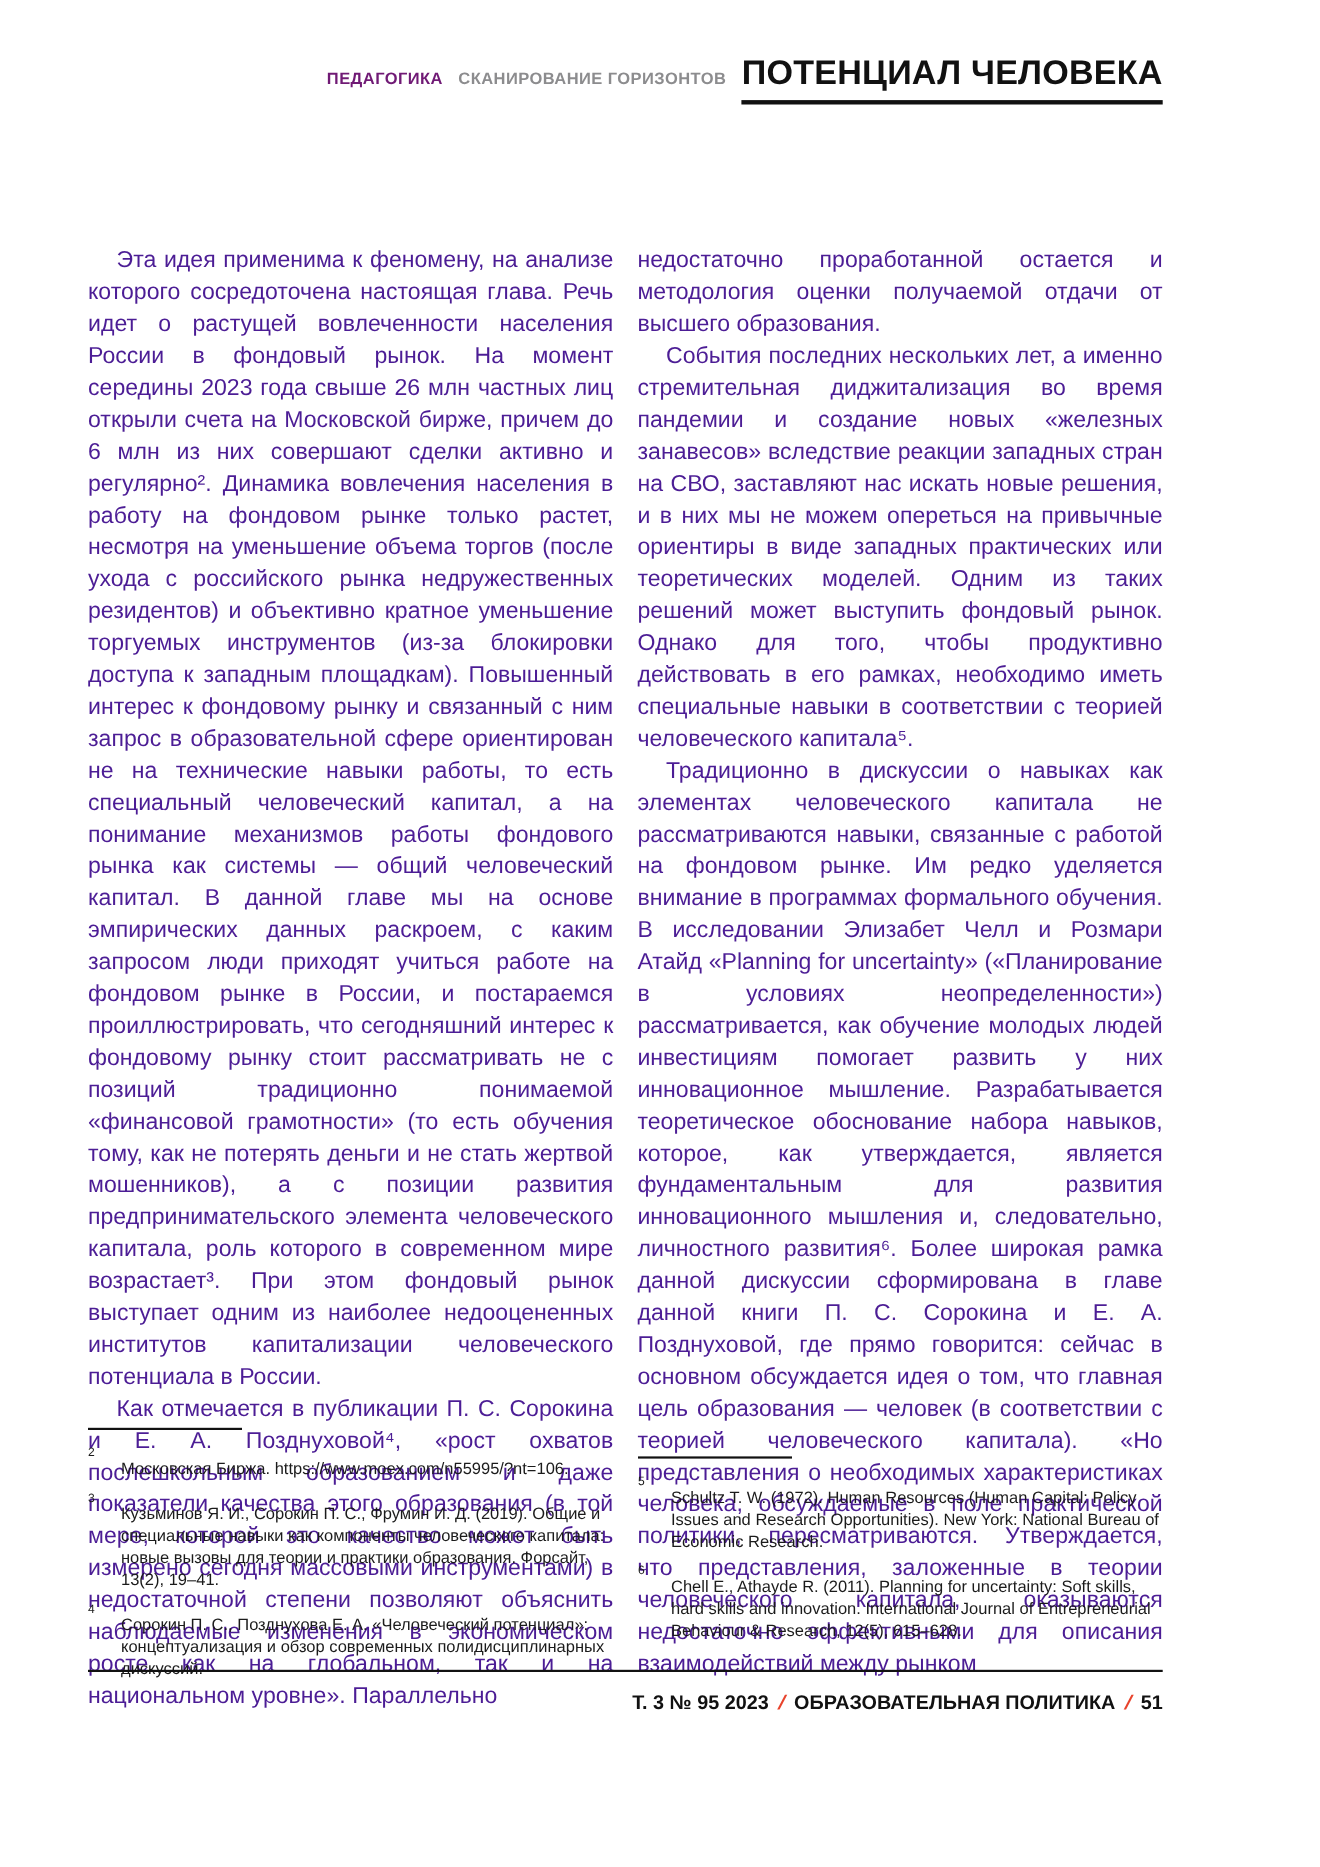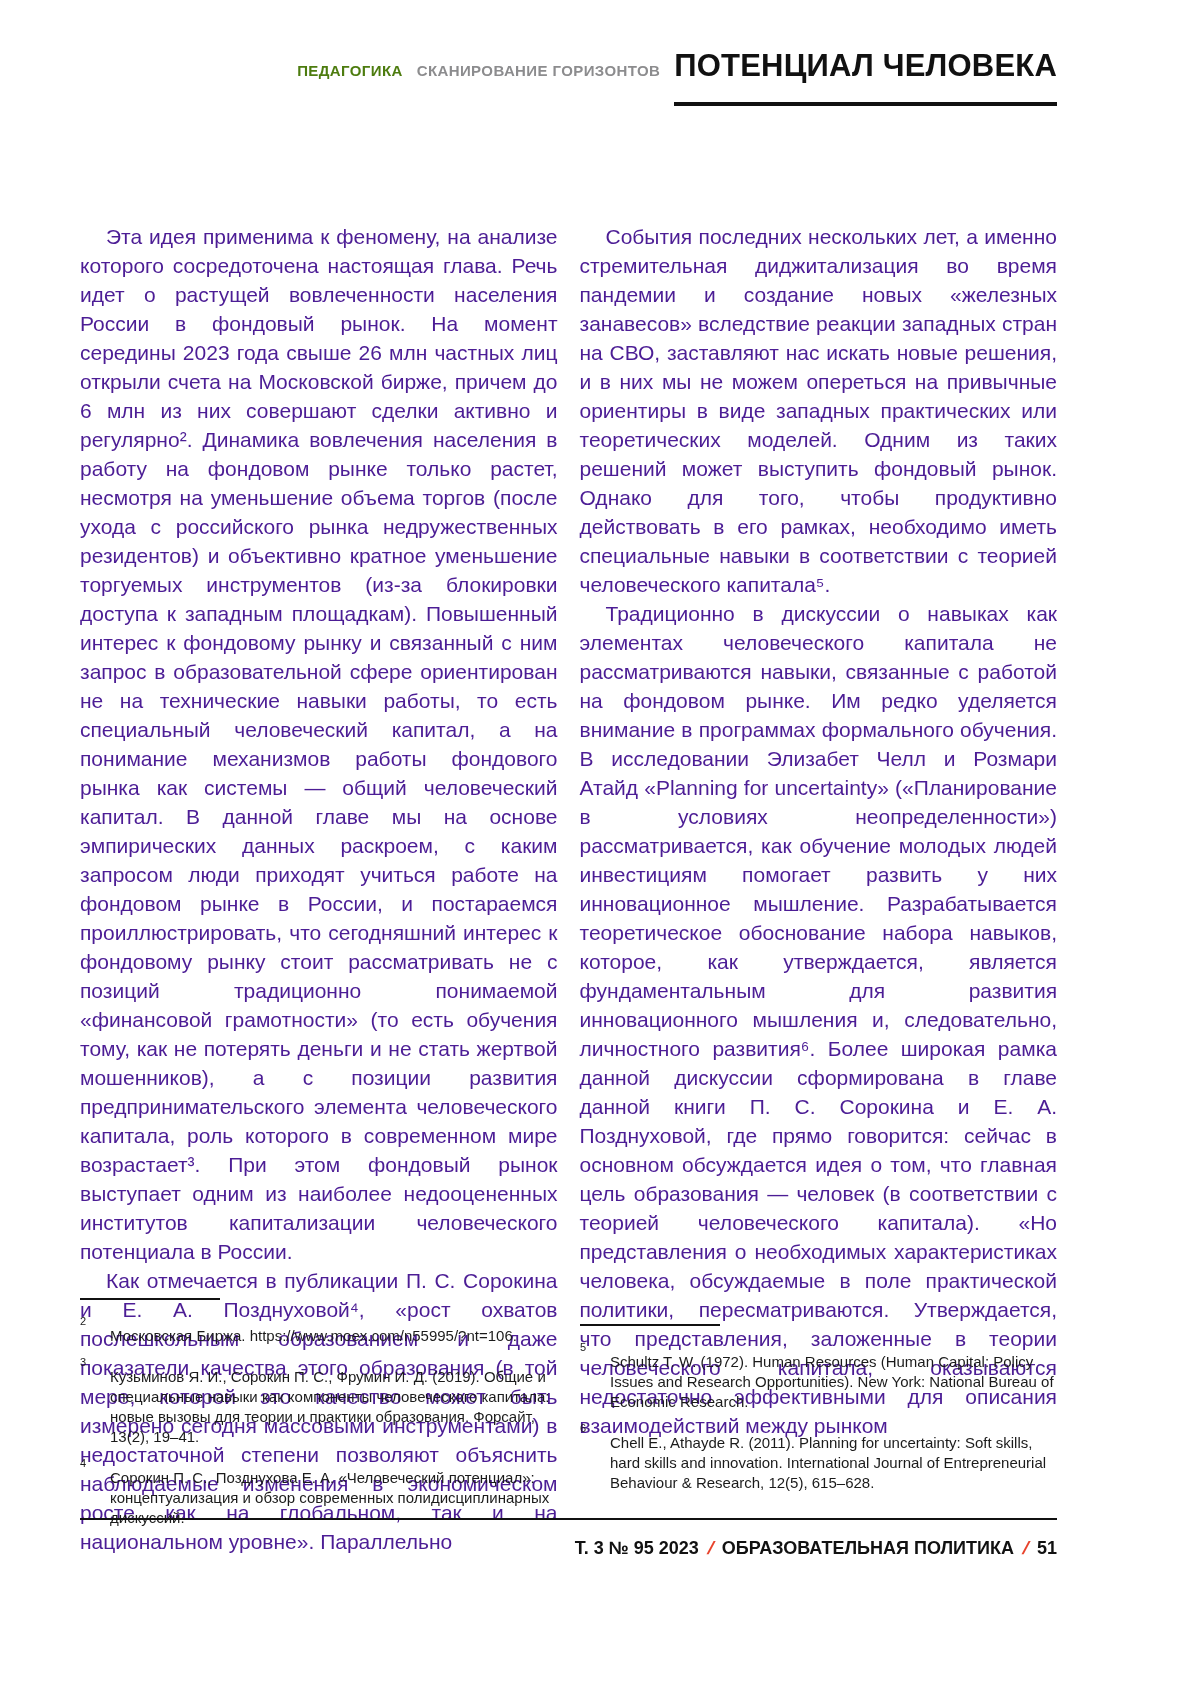--- a/index.html
+++ b/index.html
@@ -18,30 +18,30 @@
     position: absolute;
     top: 48px; right: 143px; left: 80px;
     display: flex;
     justify-content: flex-end;
     align-items: baseline;
     gap: 14px;
     white-space: nowrap;
   }
   .runhead .kicker {
     font-size: 15px; font-weight: bold; letter-spacing: 0.4px;
-    color: #4d7c0f;
+    color: #701a75;
   }
   .runhead .scanline {
     font-size: 15px; font-weight: bold; letter-spacing: 0.4px;
     color: #8c8c8e;
   }
   .runhead .bigtitle {
     font-size: 31px; font-weight: bold; letter-spacing: 0.2px;
     color: #111111;
-    padding-bottom: 18px;
+    padding-bottom: 7px;
     border-bottom: 4px solid #111111;
   }
 
   
   .body-cols {
     position: absolute;
     top: 222px; left: 80px; width: 977px;
     display: flex; gap: 22px;
   }
   .col { flex: 1 1 0; }
@@ -105,20 +105,21 @@
     <span class="scanline">СКАНИРОВАНИЕ ГОРИЗОНТОВ</span>
     <span class="bigtitle">ПОТЕНЦИАЛ ЧЕЛОВЕКА</span>
   </div>
 
   <main class="body-cols">
     <section class="col">
       <p class="para indent">Эта идея применима к феномену, на анализе которого сосредоточена настоящая глава. Речь идет о растущей вовлеченности населения России в фондовый рынок. На момент середины 2023 года свыше 26 млн частных лиц открыли счета на Московской бирже, причем до 6 млн из них совершают сделки активно и регулярно². Динамика вовлечения населения в работу на фондовом рынке только растет, несмотря на уменьшение объема торгов (после ухода с российского рынка недружественных резидентов) и объективно кратное уменьшение торгуемых инструментов (из-за блокировки доступа к западным площадкам). Повышенный интерес к фондовому рынку и связанный с ним запрос в образовательной сфере ориентирован не на технические навыки работы, то есть специальный человеческий капитал, а на понимание механизмов работы фондового рынка как системы — общий человеческий капитал. В данной главе мы на основе эмпирических данных раскроем, с каким запросом люди приходят учиться работе на фондовом рынке в России, и постараемся проиллюстрировать, что сегодняшний интерес к фондовому рынку стоит рассматривать не с позиций традиционно понимаемой «финансовой грамотности» (то есть обучения тому, как не потерять деньги и не стать жертвой мошенников), а с позиции развития предпринимательского элемента человеческого капитала, роль которого в современном мире возрастает³. При этом фондовый рынок выступает одним из наиболее недооцененных институтов капитализации человеческого потенциала в России.</p>
       <p class="para indent">Как отмечается в публикации П. С. Сорокина и Е. А. Позднуховой⁴, «рост охватов послешкольным образованием и даже показатели качества этого образования (в той мере, которой это качество может быть измерено сегодня массовыми инструментами) в недостаточной степени позволяют объяснить наблюдаемые изменения в экономическом росте как на глобальном, так и на национальном уровне». Параллельно</p>
     </section>
     <section class="col">
+      <p class="para">недостаточно проработанной остается и методология оценки получаемой отдачи от высшего образования.</p>
       <p class="para indent">События последних нескольких лет, а именно стремительная диджитализация во время пандемии и создание новых «железных занавесов» вследствие реакции западных стран на СВО, заставляют нас искать новые решения, и в них мы не можем опереться на привычные ориентиры в виде западных практических или теоретических моделей. Одним из таких решений может выступить фондовый рынок. Однако для того, чтобы продуктивно действовать в его рамках, необходимо иметь специальные навыки в соответствии с теорией человеческого капитала⁵.</p>
       <p class="para indent">Традиционно в дискуссии о навыках как элементах человеческого капитала не рассматриваются навыки, связанные с работой на фондовом рынке. Им редко уделяется внимание в программах формального обучения. В исследовании Элизабет Челл и Розмари Атайд «Planning for uncertainty» («Планирование в условиях неопределенности») рассматривается, как обучение молодых людей инвестициям помогает развить у них инновационное мышление. Разрабатывается теоретическое обоснование набора навыков, которое, как утверждается, является фундаментальным для развития инновационного мышления и, следовательно, личностного развития⁶. Более широкая рамка данной дискуссии сформирована в главе данной книги П. С. Сорокина и Е. А. Позднуховой, где прямо говорится: сейчас в основном обсуждается идея о том, что главная цель образования — человек (в соответствии с теорией человеческого капитала). «Но представления о необходимых характеристиках человека, обсуждаемые в поле практической политики, пересматриваются. Утверждается, что представления, заложенные в теории человеческого капитала, оказываются недостаточно эффективными для описания взаимодействий между рынком</p>
     </section>
   </main>
 
   <aside class="fnblock fn-left">
     <div class="fn-rule"></div>
     <div class="footnote">
       <span class="fn-num">2</span>
       <span class="fn-text">Московская Биржа. https://www.moex.com/n55995/?nt=106.</span>

